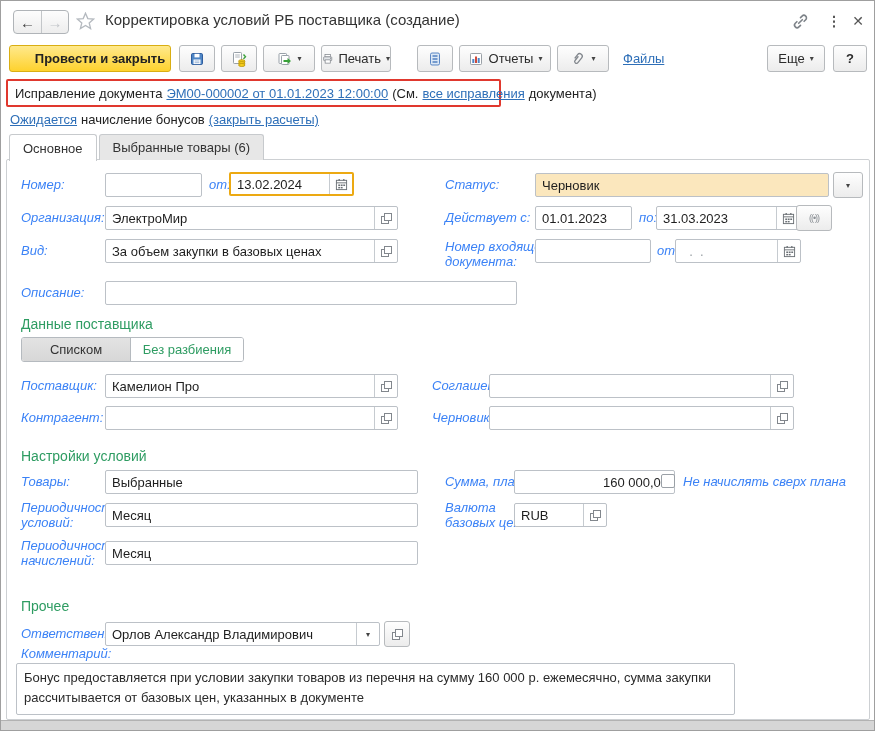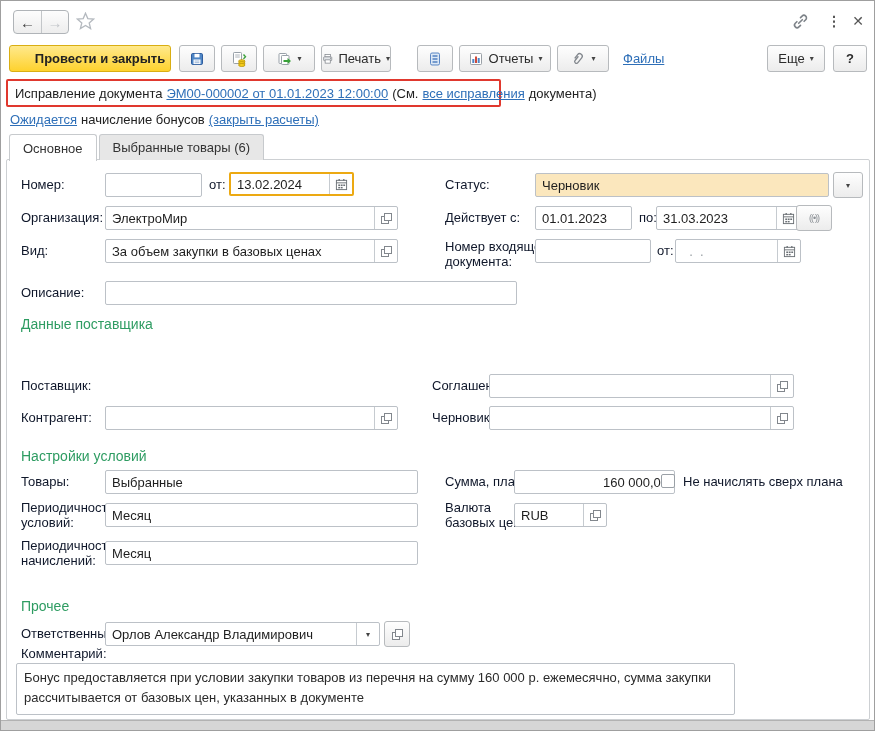--- a/index.html
+++ b/index.html
@@ -45,21 +45,21 @@
   .bonusline { position:absolute; left:9px; top:111px; display:flex; gap:4px; white-space:nowrap; }
 
   
   .tabs { position:absolute; left:8px; top:133px; display:flex; gap:2px; z-index:3; }
   .tab { height:26px; padding:0 13px; display:flex; align-items:center; border:1px solid #c7cacd; border-bottom:none;
          border-radius:3px 3px 0 0; background:#e7e7e7; color:#333; }
   .tab.active { background:#fff; height:27px; }
   .panel { position:absolute; left:5px; top:158px; width:864px; height:561px; background:#fff;
            border:1px solid #cdd0d3; border-radius:2px; z-index:1; }
 
-  .lbl { position:absolute; color:#0f172a; }
+  .lbl { position:absolute; color:#3b82f6;font-style:italic; }
   .lbl2 { line-height:15px; }
   .sect { position:absolute; font-size:14px; color:#2e9c62; }
 
   .fld { position:absolute; height:24px; border:1px solid #bcc1c7; border-radius:2px; background:#fff; display:flex; align-items:stretch; }
   .fld input { flex:1; min-width:0; border:0; outline:0; background:transparent; padding:0 6px;
                font-family:"Liberation Sans", sans-serif; font-size:13px; color:#1e1e1e; }
   .fld input.num { text-align:right; }
   .fld input.empty-date { color:#9aa0a5; }
   .fld.status { background:#fbe7bd; }
   .fld.focused { border:2px solid #eca912; }
@@ -98,20 +98,21 @@
         </div>
       <div class="navbtn disabled">
           <span>→</span>
         </div>
     </div>
     <div class="starbtn">
       <svg width="19" height="18" viewBox="0 0 19 18">
         <polygon points="9.5,1.2 11.8,6.6 17.7,7.1 13.2,10.9 14.6,16.6 9.5,13.5 4.4,16.6 5.8,10.9 1.3,7.1 7.2,6.6" fill="none" stroke="#b4b9bf" stroke-width="1.3"></polygon>
       </svg>
     </div>
+    <div class="wtitle">Корректировка условий РБ поставщика (создание)</div>
     <div class="titleicon ti-link">
       <svg width="17" height="17" viewBox="0 0 16 16">
         <g fill="none" stroke="#7d8288" stroke-width="1.5" stroke-linecap="round">
           <path d="M6.3 9.7 L9.7 6.3"></path>
           <path d="M8 4.4 l1.5-1.5 a2.4 2.4 0 0 1 3.4 3.4 L11.4 7.8"></path>
           <path d="M8 11.6 l-1.5 1.5 a2.4 2.4 0 0 1 -3.4-3.4 L4.6 8.2"></path>
         </g>
       </svg>
     </div>
     <div class="titleicon ti-dots">
@@ -320,22 +321,32 @@
         </svg>
       </div>
     </div>
 
     <div class="lbl" style="left:14px; top:125px;">Описание:</div>
     <div class="fld" style="left:98px; top:121px; width:412px;">
       <input value="" style="">
     </div>
 
     <div class="sect" style="left:14px; top:156px;">Данные поставщика</div>
+    <div class="toggle" style="left:14px; top:177px;">
+      <div class="tgl pressed">Списком</div>
+      <div class="tgl on">Без разбиения</div>
+    </div>
 
     <div class="lbl" style="left:14px; top:218px;">Поставщик:</div>
+    <div class="fld" style="left:98px; top:214px; width:293px;">
+      <input value="Камелион Про" style="">
+      <div class="seg">
+          <span class="ico-choose"></span>
+        </div>
+    </div>
     <div class="lbl" style="left:425px; top:218px;">Соглашение:</div>
     <div class="fld" style="left:482px; top:214px; width:305px;">
       <input value="" style="">
       <div class="seg">
           <span class="ico-choose"></span>
         </div>
     </div>
 
     <div class="lbl" style="left:14px; top:250px;">Контрагент:</div>
     <div class="fld" style="left:98px; top:246px; width:293px;">

